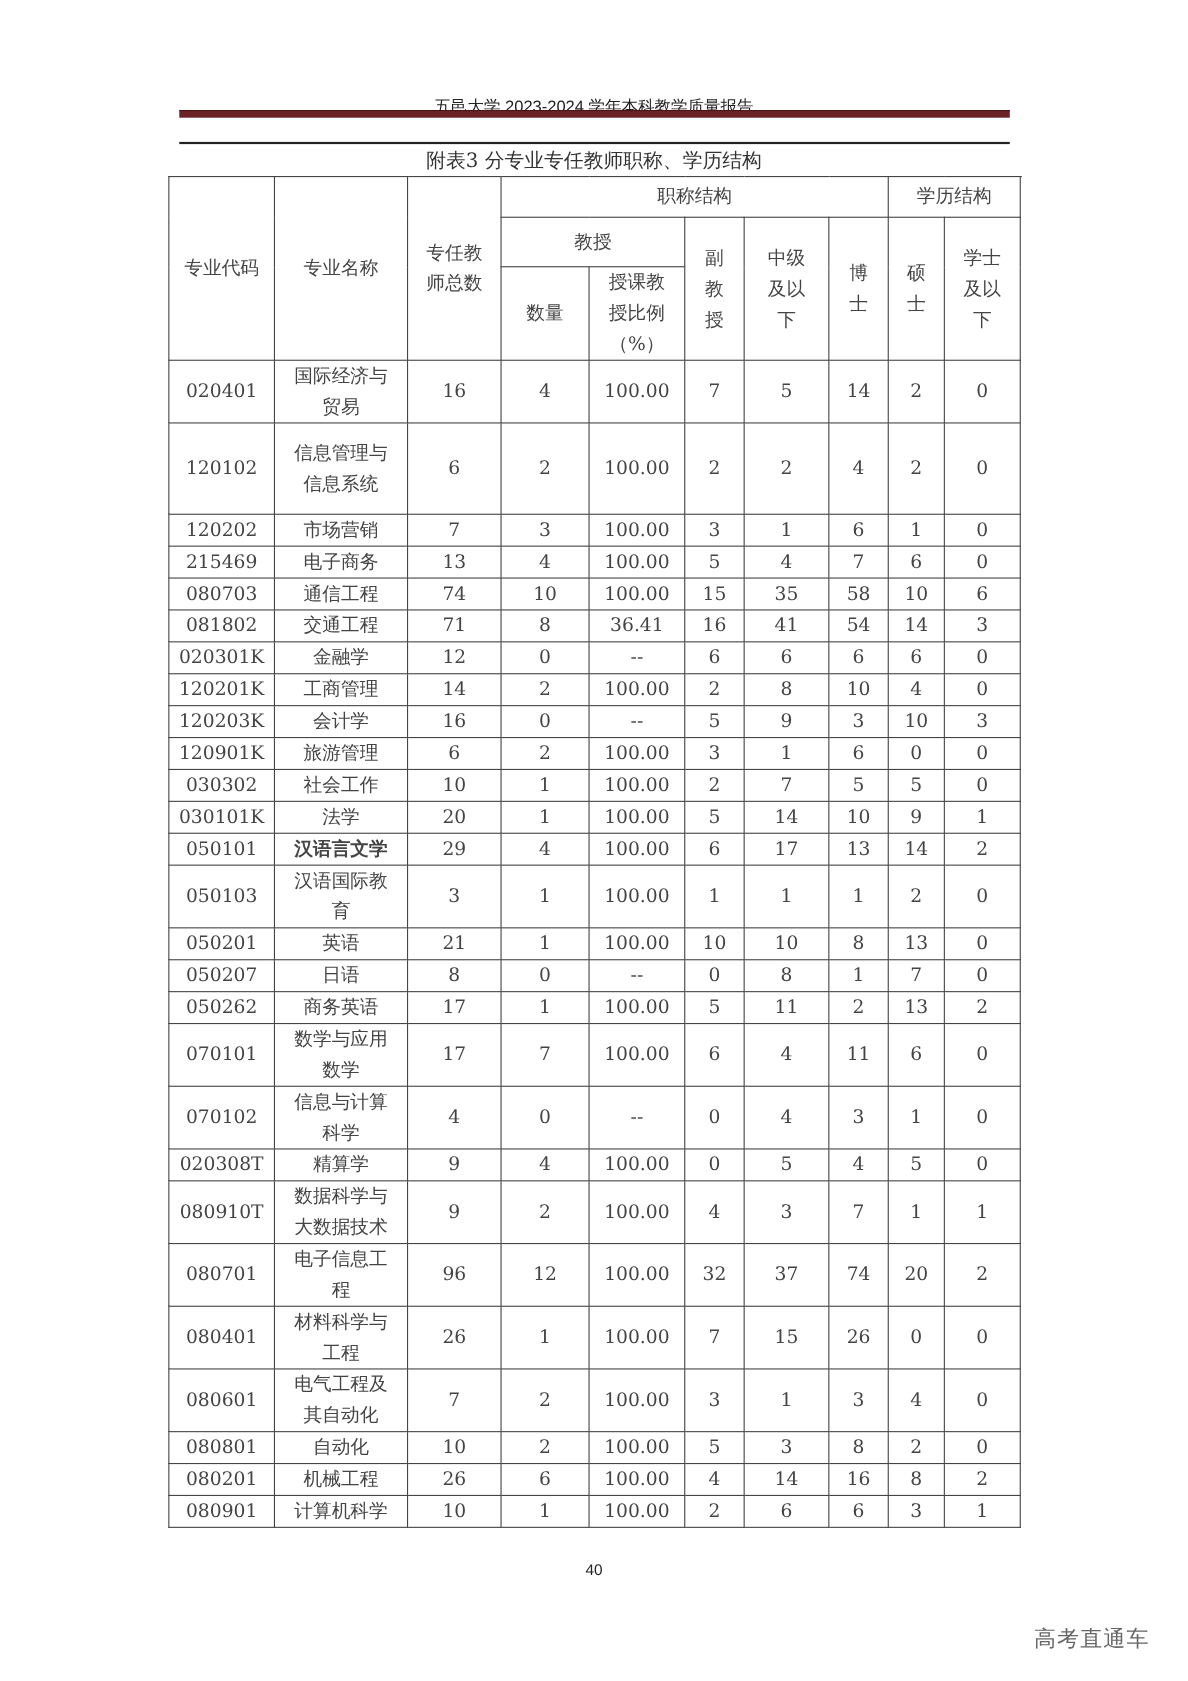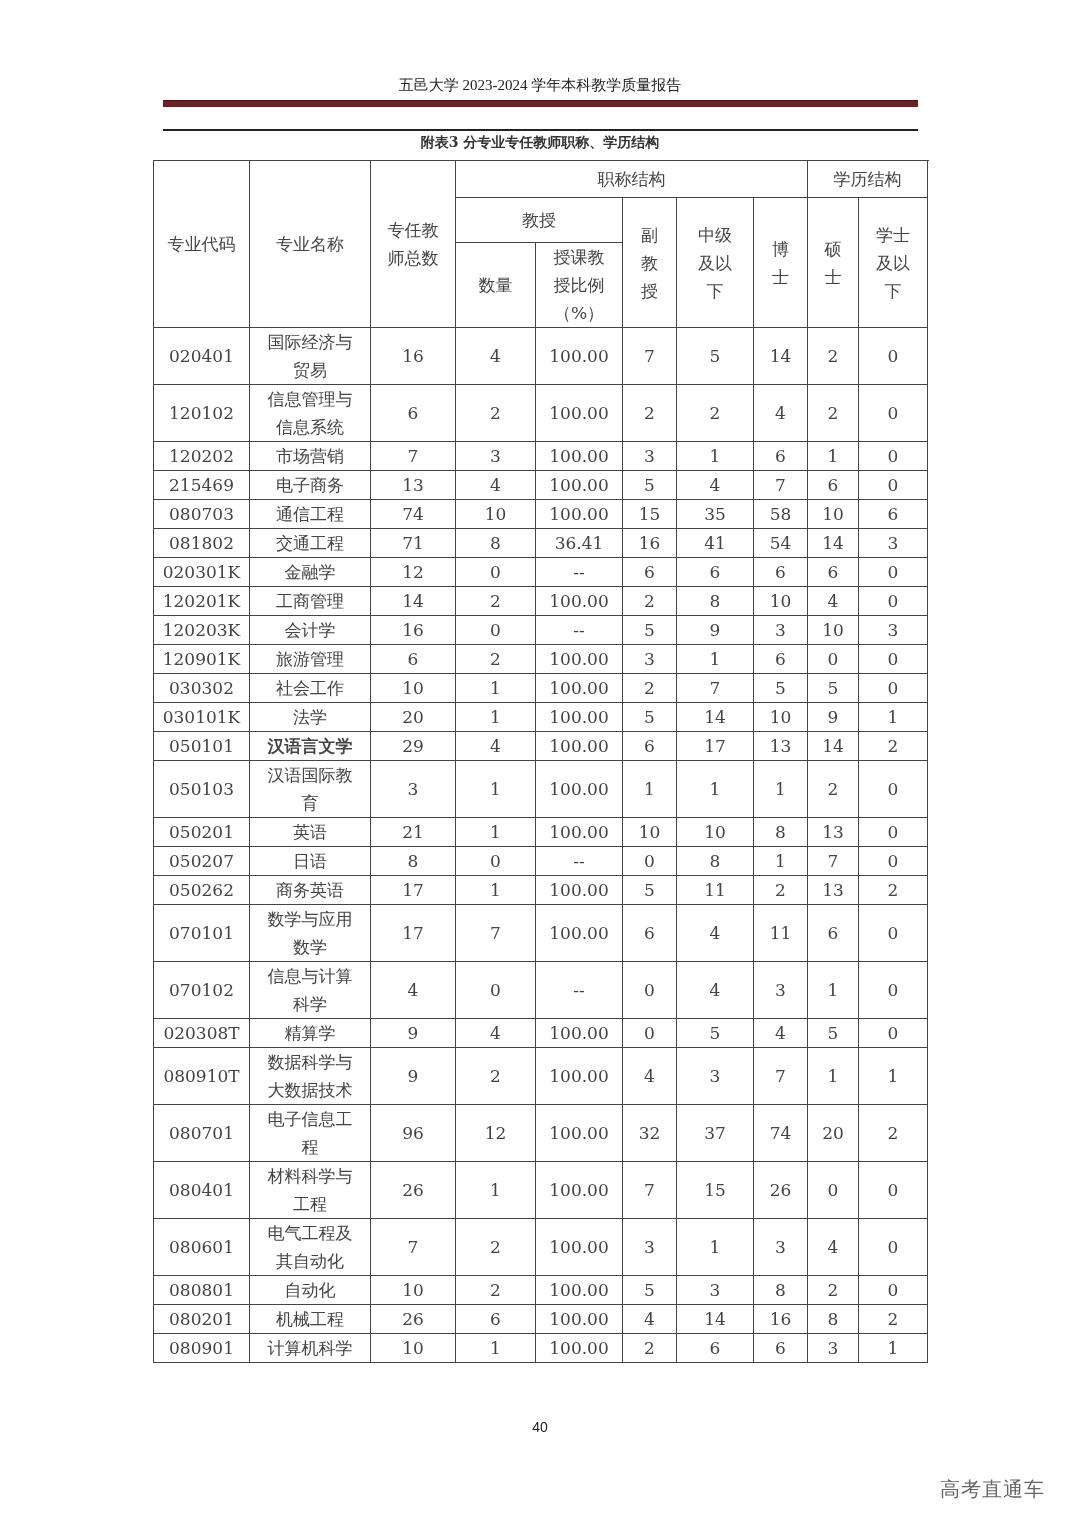--- a/index.html
+++ b/index.html
@@ -1,24 +1,24 @@
 <!DOCTYPE html>
 <html><head>
   <meta charset="utf-8">
   <style>
     html, body { margin: 0; padding: 0; background: #ffffff; }
     body { width: 1080px; height: 1528px; position: relative; overflow: hidden;
            font-family: "DejaVu Serif", "Liberation Serif", serif; color: #333; }
-    .running-header { position: absolute; top: 76px; left: 0; width: 1080px; text-align: center;
-           font-family: Liberation Serif, serif; font-size: 15px; color: #222; }
+    .running-header { position: absolute; top: 88px; left: 0; width: 1080px; text-align: center;
+           font-family: Liberation Sans, sans-serif; font-size: 15px; color: #222; }
     .rule-thick { position: absolute; left: 163px; top: 100px; width: 755px; height: 6px;
            background: #6b2226; border-top: 1px solid #4a1416; }
     .rule-thin { position: absolute; left: 163px; top: 129px; width: 755px; height: 2px; background: #222; }
     .table-title { position: absolute; top: 134px; left: 0; width: 1080px; text-align: center;
-           font-size: 14px; color: #333; font-weight: bold; }
+           font-size: 18px; color: #333; }
     table { position: absolute; left: 153px; top: 160px; border-collapse: collapse; width: 774px;
            table-layout: fixed; }
     td, th { border: 1.3px solid #444; text-align: center; vertical-align: middle; padding: 0;
            font-weight: normal; font-size: 17px; color: #444; line-height: 28px; }
     th { line-height: 28px; }
     tr.r1 td { height: 28px; }
     tr.r2 td { height: 56px; }
     .page-number { position: absolute; top: 1419px; left: 0; width: 1080px; text-align: center;
            font-family: "Liberation Sans", sans-serif; font-size: 14px; color: #222; }
     .watermark { position: absolute; top: 1476px; left: 940px; font-family: "DejaVu Sans", sans-serif;
@@ -74,21 +74,21 @@
         <td>4</td>
         <td>100.00</td>
         <td>7</td>
         <td>5</td>
         <td>14</td>
         <td>2</td>
         <td>0</td>
       </tr>
       <tr class="r2">
         <td>120102</td>
-        <td style="padding: 0px 10px;">信息管理与信息系统</td>
+        <td style="padding: 13px 10px;">信息管理与信息系统</td>
         <td>6</td>
         <td>2</td>
         <td>100.00</td>
         <td>2</td>
         <td>2</td>
         <td>4</td>
         <td>2</td>
         <td>0</td>
       </tr>
       <tr class="r1">

